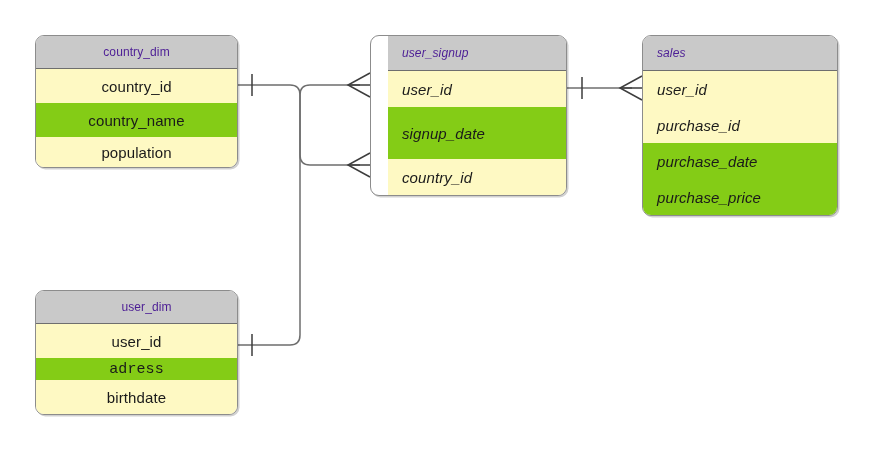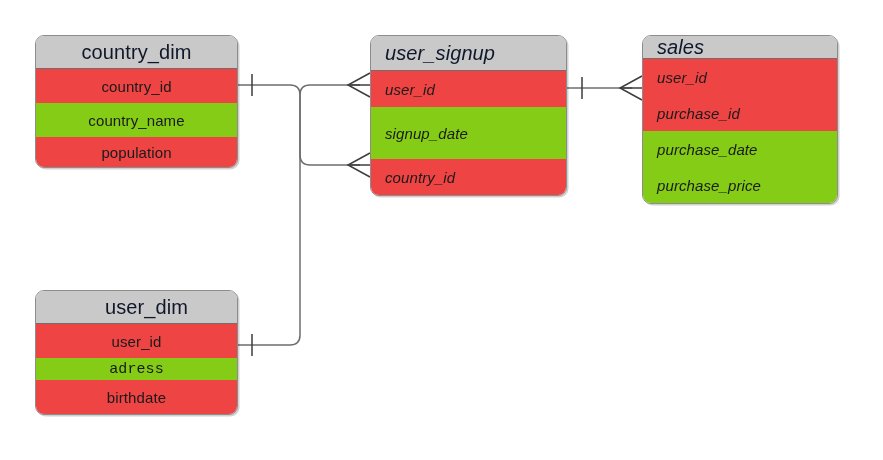--- a/index.html
+++ b/index.html
@@ -37,32 +37,32 @@
     overflow: hidden;
     box-shadow: 1.5px 1.5px 0 rgba(0,0,0,0.18);
   }
   .entity-header {
     box-sizing: border-box;
     background: #c9c9c9;
     border-bottom: 1.6px solid #6e6e6e;
     display: flex;
     align-items: center;
     justify-content: center;
-    color: #0f172a;
-    font-size: 20px;
+    color: #4c1d95;
+    font-size: 12px;
     letter-spacing: 0.1px;
   }
   .entity-row {
     box-sizing: border-box;
     display: flex;
     align-items: center;
     color: #1a1a1a;
     font-size: 15px;
     letter-spacing: 0.1px;
-    background: #ef4444;
+    background: #fef9c3;
   }
   .entity-row.striped {
     background: #84cc16;
   }
   .align-center .entity-row {
     justify-content: center;
     padding: 0 10px;
   }
   .align-left .entity-row {
     justify-content: flex-start;
@@ -129,29 +129,29 @@
     </g>
   </svg>
 
   <div class="entity-table align-center" style="left:35px; top:35px; width:203px;">
     <div class="entity-header" style="height:33px;">country_dim</div>
     <div class="entity-row" style="height:34px;">country_id</div>
     <div class="entity-row striped" style="height:34px;">country_name</div>
     <div class="entity-row" style="height:30px;">population</div>
   </div>
 
-  <div class="entity-table align-left italic" style="left:370px; top:35px; width:197px;">
+  <div class="entity-table align-left italic" style="left:370px; top:35px; width:197px;padding-left:17px;">
     <div class="entity-header" style="height:35px;">user_signup</div>
     <div class="entity-row" style="height:36px;">user_id</div>
     <div class="entity-row striped" style="height:52px;">signup_date</div>
     <div class="entity-row" style="height:36px;">country_id</div>
   </div>
 
   <div class="entity-table align-left italic" style="left:642px; top:35px; width:196px;">
-    <div class="entity-header" style="height:23px;font-style:italic;">sales</div>
+    <div class="entity-header" style="height:35px;font-style:italic;">sales</div>
     <div class="entity-row" style="height:36px;">user_id</div>
     <div class="entity-row" style="height:36px;">purchase_id</div>
     <div class="entity-row striped" style="height:36px;">purchase_date</div>
     <div class="entity-row striped" style="height:36px;">purchase_price</div>
   </div>
 
   <div class="entity-table align-center" style="left:35px; top:290px; width:203px;">
     <div class="entity-header" style="height:33px;padding-left:20px;">user_dim</div>
     <div class="entity-row" style="height:34px;">user_id</div>
     <div class="entity-row striped" style="height:22px;font-family:Liberation Mono, monospace;">adress</div>

